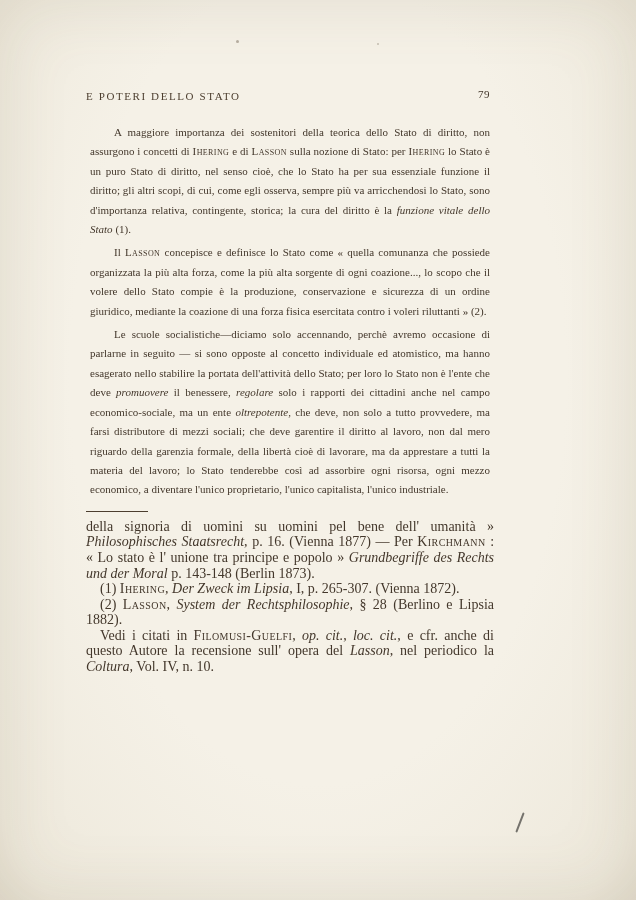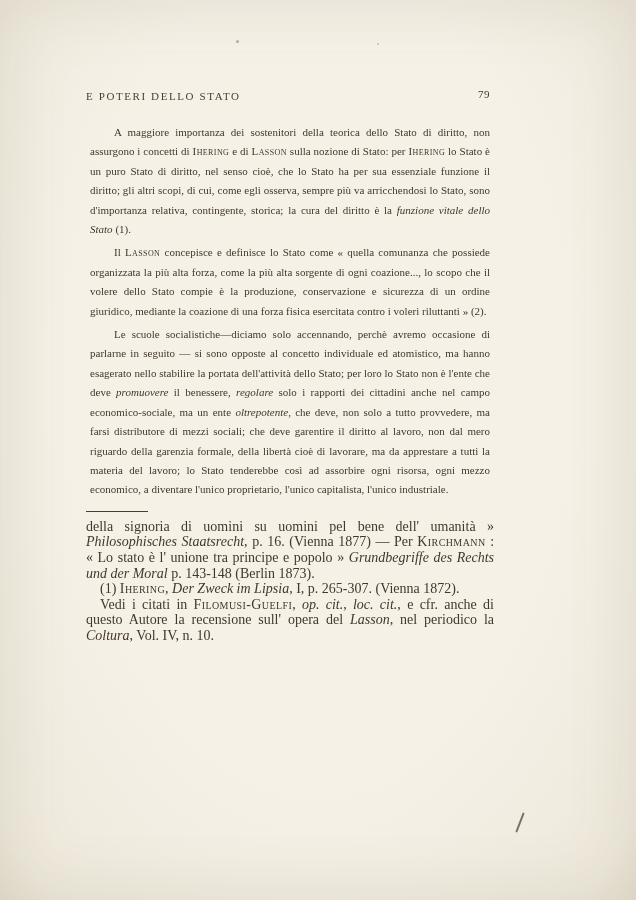--- a/index.html
+++ b/index.html
@@ -107,20 +107,21 @@
       <p><span class="normal">Le scuole socialistiche—diciamo solo accennando, perchè avremo occasione di parlarne in seguito — si sono opposte al concetto individuale ed atomistico, ma hanno esagerato nello stabilire la portata dell'attività dello Stato; per loro lo Stato non è l'ente che deve </span><span class="italic">promuovere</span><span class="normal"> il benessere, </span><span class="italic">regolare</span><span class="normal"> solo i rapporti dei cittadini anche nel campo economico-sociale, ma un ente </span><span class="italic">oltrepotente</span><span class="normal">, che deve, non solo a tutto provvedere, ma farsi distributore di mezzi sociali; che deve garentire il diritto al lavoro, non dal mero riguardo della garenzia formale, della libertà cioè di lavorare, ma da apprestare a tutti la materia del lavoro; lo Stato tenderebbe così ad assorbire ogni risorsa, ogni mezzo economico, a diventare l'unico proprietario, l'unico capitalista, l'unico industriale.</span></p>
     </div>
 
     <div class="footnote-sep"></div>
 
     <div class="footnotes">
       <p class="continuation"><span class="normal">della signoria di uomini su uomini pel bene dell' umanità » </span><span class="italic">Philosophisches Staatsrecht</span><span class="normal">, p. 16. (Vienna 1877) — Per </span><span class="smallcaps">Kirchmann</span><span class="normal"> : « Lo stato è l' unione tra principe e popolo » </span><span class="italic">Grundbegriffe des Rechts und der Moral</span><span class="normal"> p. 143-148 (Berlin 1873).</span></p>
 
       <p><span class="normal">(1) </span><span class="smallcaps">Ihering</span><span class="normal">, </span><span class="italic">Der Zweck im Lipsia</span><span class="normal">, I, p. 265-307. (Vienna 1872).</span></p>
 
+      <p><span class="normal">(2) </span><span class="smallcaps">Lasson</span><span class="normal">, </span><span class="italic">System der Rechtsphilosophie</span><span class="normal">, § 28 (Berlino e Lipsia 1882).</span></p>
 
       <p><span class="normal">Vedi i citati in </span><span class="smallcaps">Filomusi-Guelfi</span><span class="normal">, </span><span class="italic">op. cit.</span><span class="normal">, </span><span class="italic">loc. cit.</span><span class="normal">, e cfr. anche di questo Autore la recensione sull' opera del </span><span class="italic">Lasson</span><span class="normal">, nel periodico la </span><span class="italic">Coltura</span><span class="normal">, Vol. IV, n. 10.</span></p>
     </div>
 
   </div>
 
   <div class="ink-stroke"></div>
   <div class="speck speck-1"></div>
   <div class="speck speck-2"></div>
 </div>

